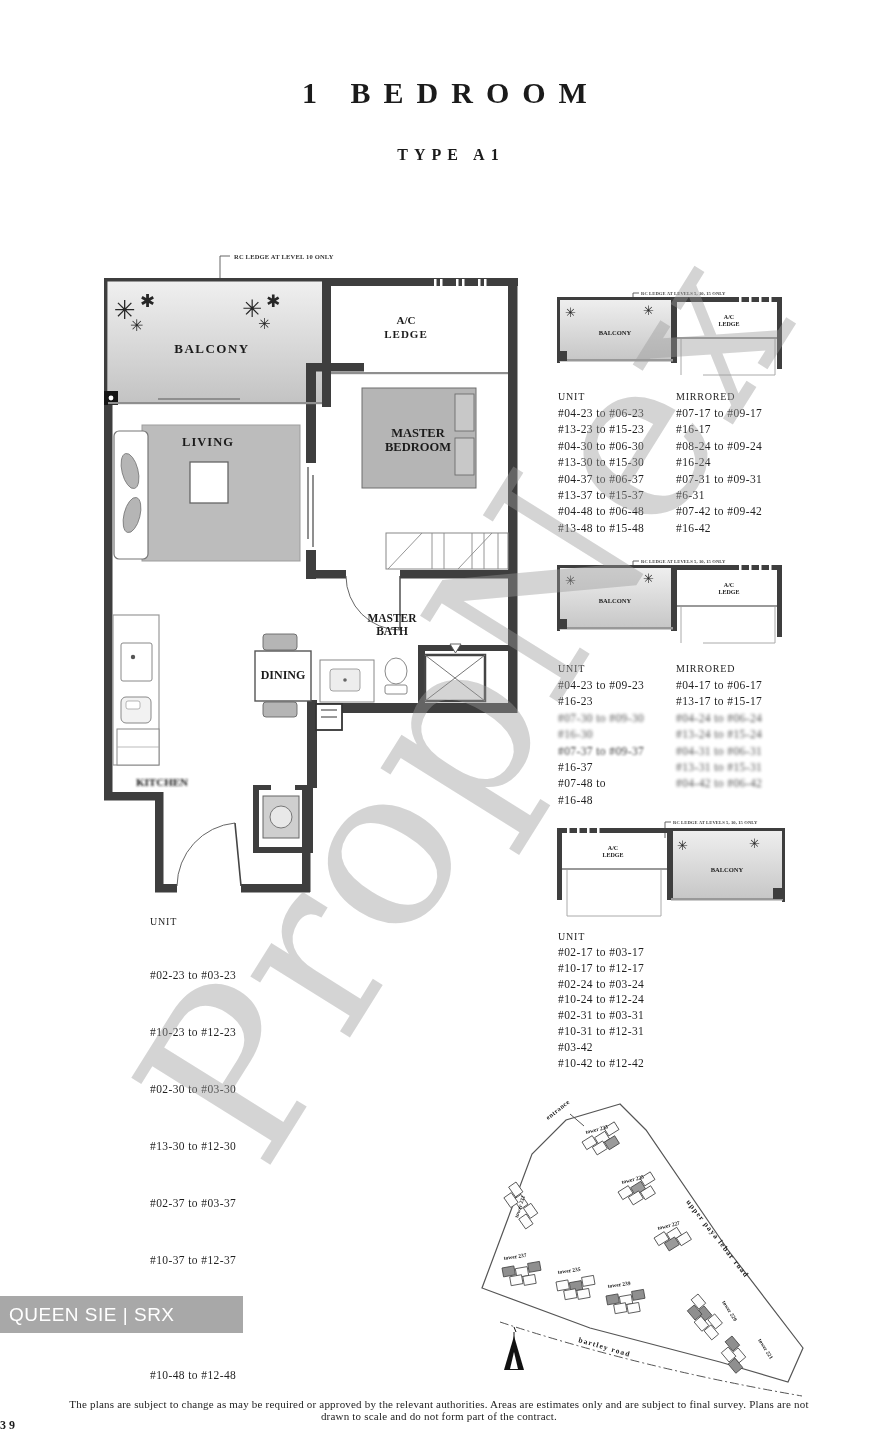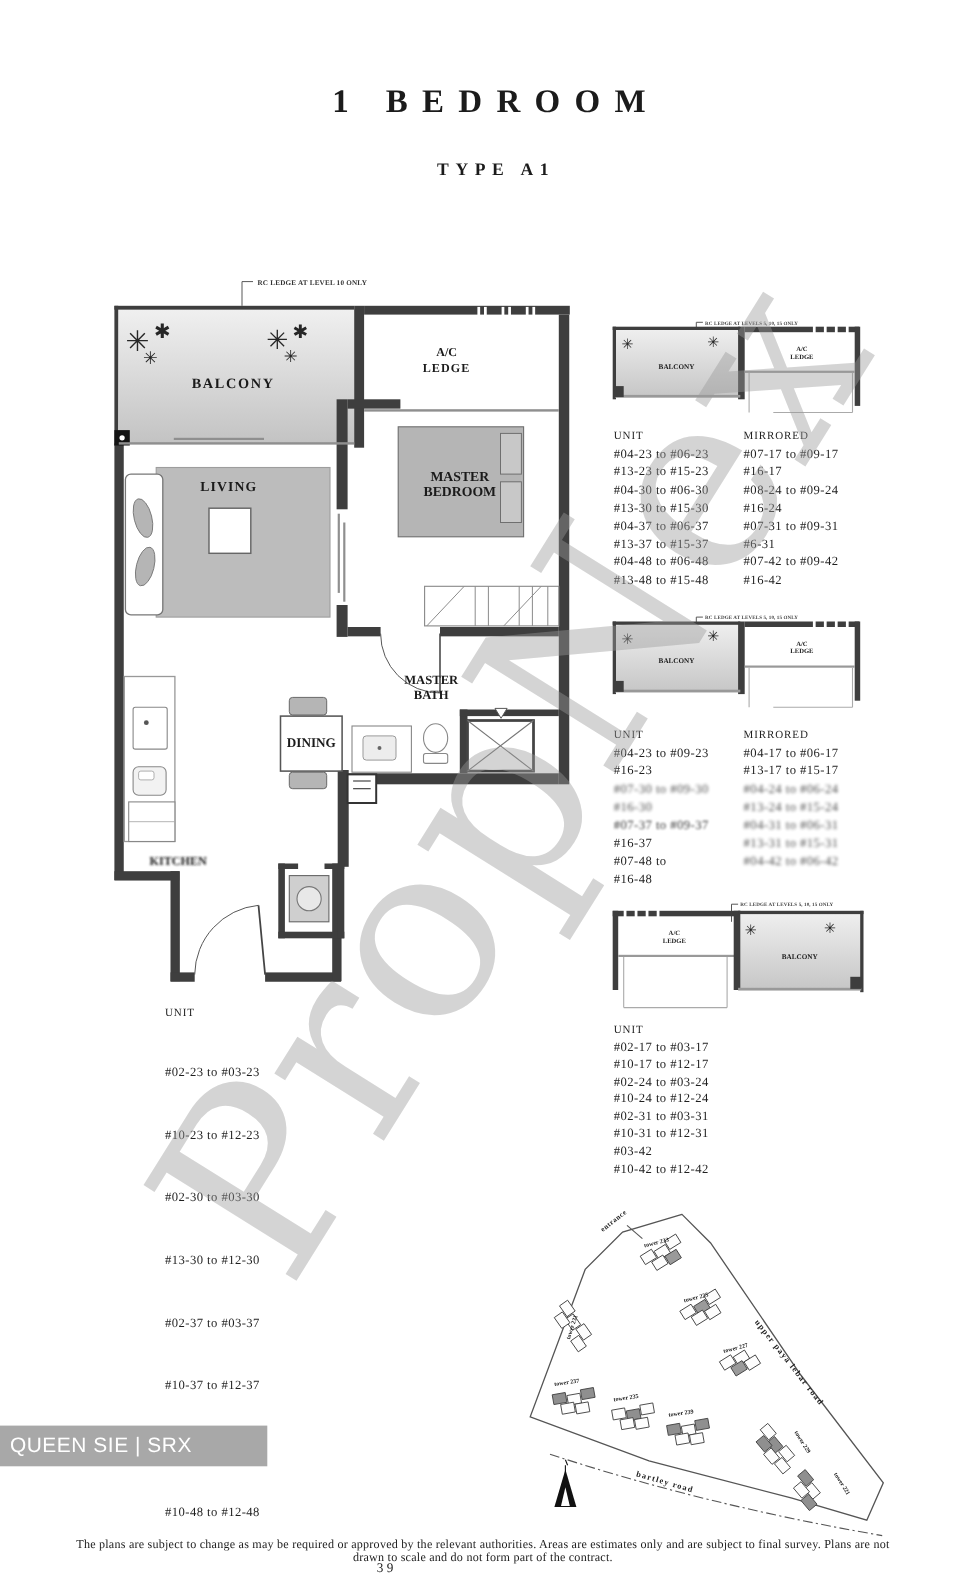--- a/index.html
+++ b/index.html
@@ -30,22 +30,22 @@
   svg text{font-family:"Liberation Serif","DejaVu Serif",serif;font-weight:bold;fill:#1b1b1b;}
   .wall{fill:#3e3e3e;}
   .hair{stroke:#aaaaaa;stroke-width:1;fill:none;}
   .anno{font-size:6.5px;letter-spacing:.2px;fill:#333;}
   .anno-s{font-size:4.6px;letter-spacing:.1px;fill:#444;}
   .thin{fill:none;stroke:#555;stroke-width:.9;}
   .plant{fill:#262626;font-family:"DejaVu Sans",sans-serif;}
   
   .foot{position:absolute;left:59px;top:1398px;width:760px;text-align:center;
         font-size:11px;color:#1d1d1d;letter-spacing:.2px;z-index:10;}
-  .pageno{position:absolute;left:0;top:1418px;width:703px;text-align:center;
-        font-size:12px;font-weight:normal;letter-spacing:3px;z-index:10;}
+  .pageno{position:absolute;left:0;top:1418px;width:703px;text-align:left;
+        font-size:12px;font-weight:bold;letter-spacing:3px;z-index:10;}
 </style>
 </head>
 <body>
 
 <div class="page">
 
   <div class="hdr t1">1 BEDROOM</div>
   <div class="hdr t2">TYPE A1</div>
 
   <div class="wm">PropNex</div>

